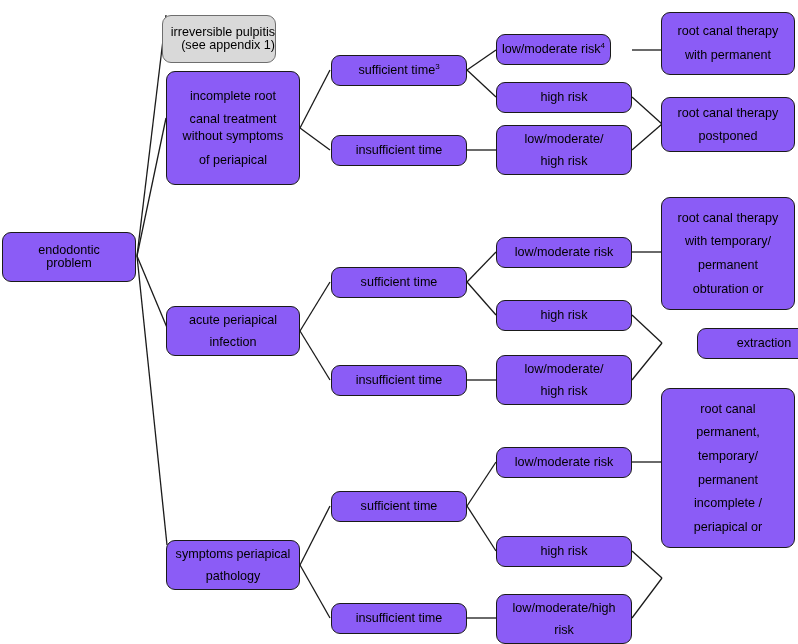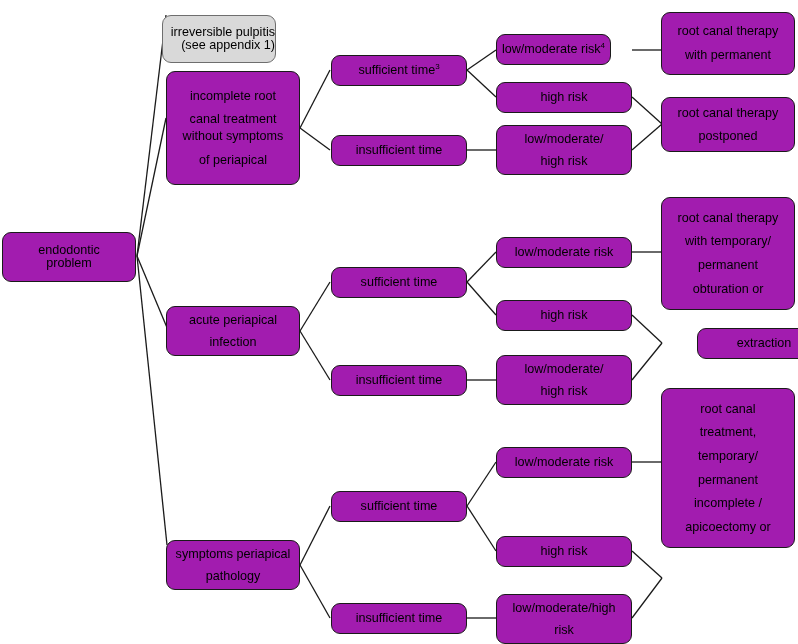--- a/index.html
+++ b/index.html
@@ -21,21 +21,21 @@
     top: 0;
     width: 798px;
     height: 644px;
     pointer-events: none;
   }
   .node {
     position: absolute;
     box-sizing: border-box;
     border: 1.4px solid #1a1a1a;
     border-radius: 9px;
-    background: #a21caf;
+    background: #8b5cf6;
     display: flex;
     flex-direction: column;
     align-items: center;
     justify-content: center;
     text-align: center;
     color: #000000;
     font-size: 12.6px;
     line-height: 1.0;
     z-index: 2;
   }
@@ -202,21 +202,21 @@
     <span class="ln">high risk</span>
   </div>
 
   <div class="node" style="left:496px; top:594px; width:136px; height:50px;">
     <span class="ln" style="margin-bottom:9px;">low/moderate/high</span>
     <span class="ln">risk</span>
   </div>
 
   <div class="node" style="left:661px; top:388px; width:134px; height:160px;">
     <span class="ln" style="margin-bottom:11px;">root canal</span>
-    <span class="ln" style="margin-bottom:11px;">treatment,</span>
+    <span class="ln" style="margin-bottom:11px;">permanent,</span>
     <span class="ln" style="margin-bottom:11px;">temporary/</span>
     <span class="ln" style="margin-bottom:11px;">permanent</span>
     <span class="ln" style="margin-bottom:11px;">incomplete /</span>
-    <span class="ln">apicoectomy or</span>
+    <span class="ln">periapical or</span>
   </div>
 
 
 </div>
 
 </body></html>

